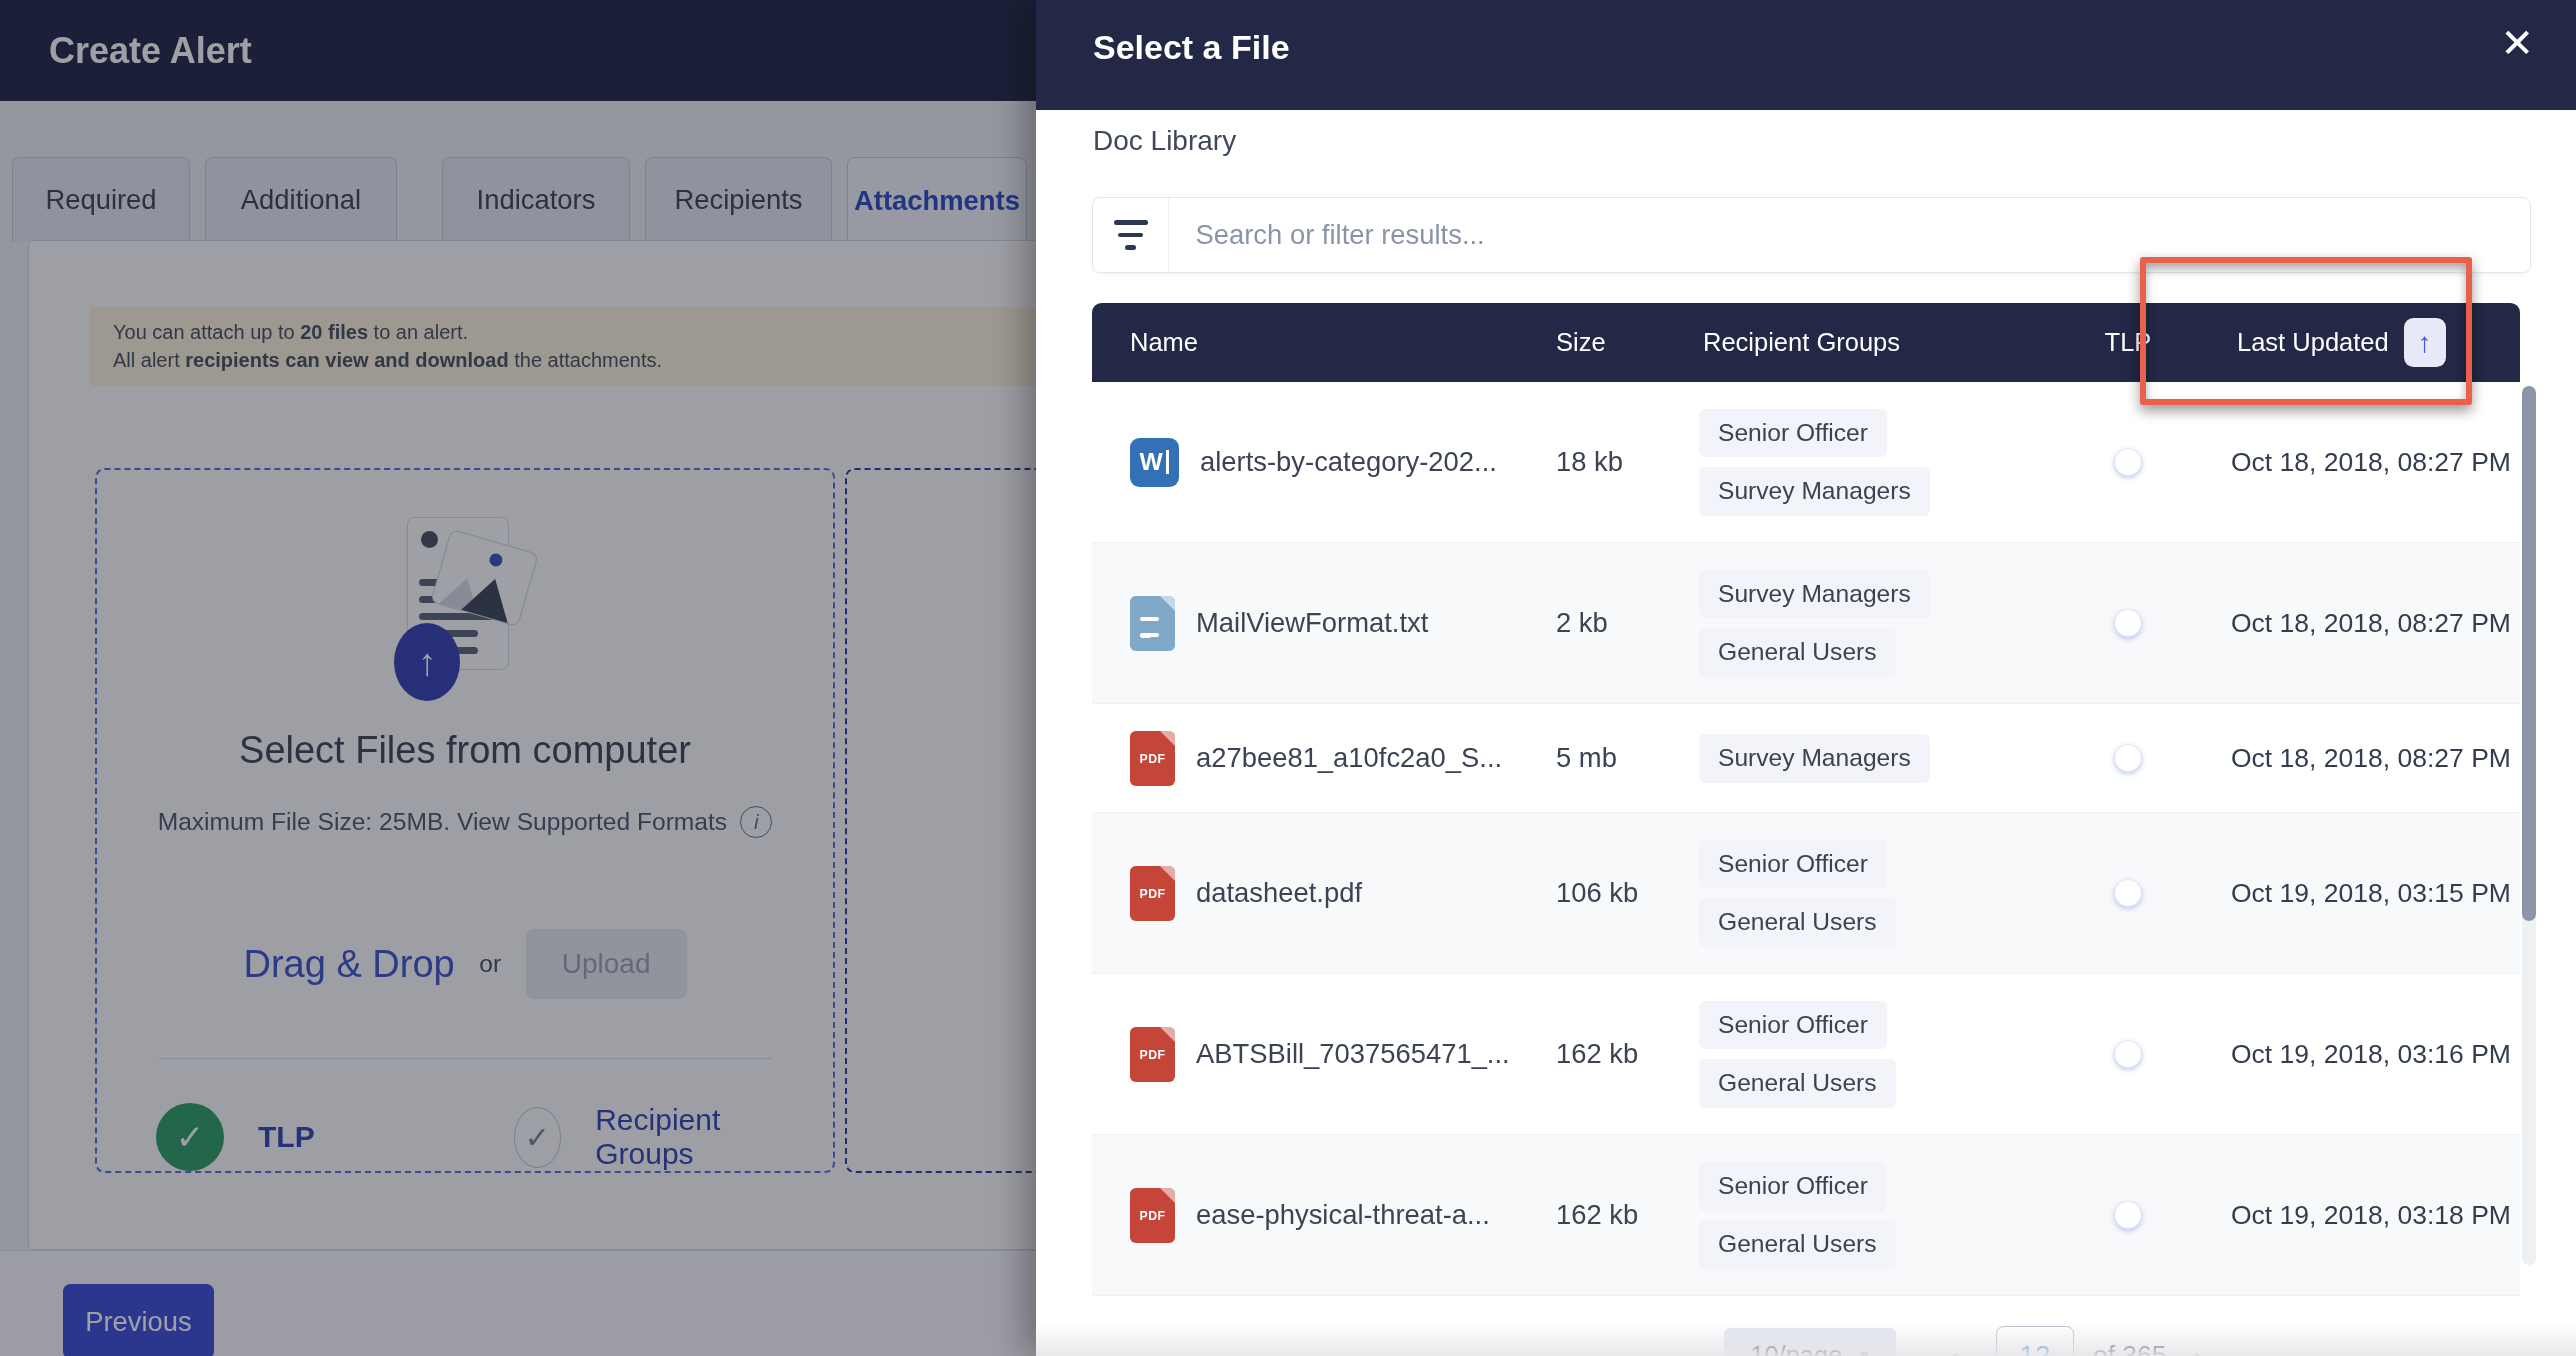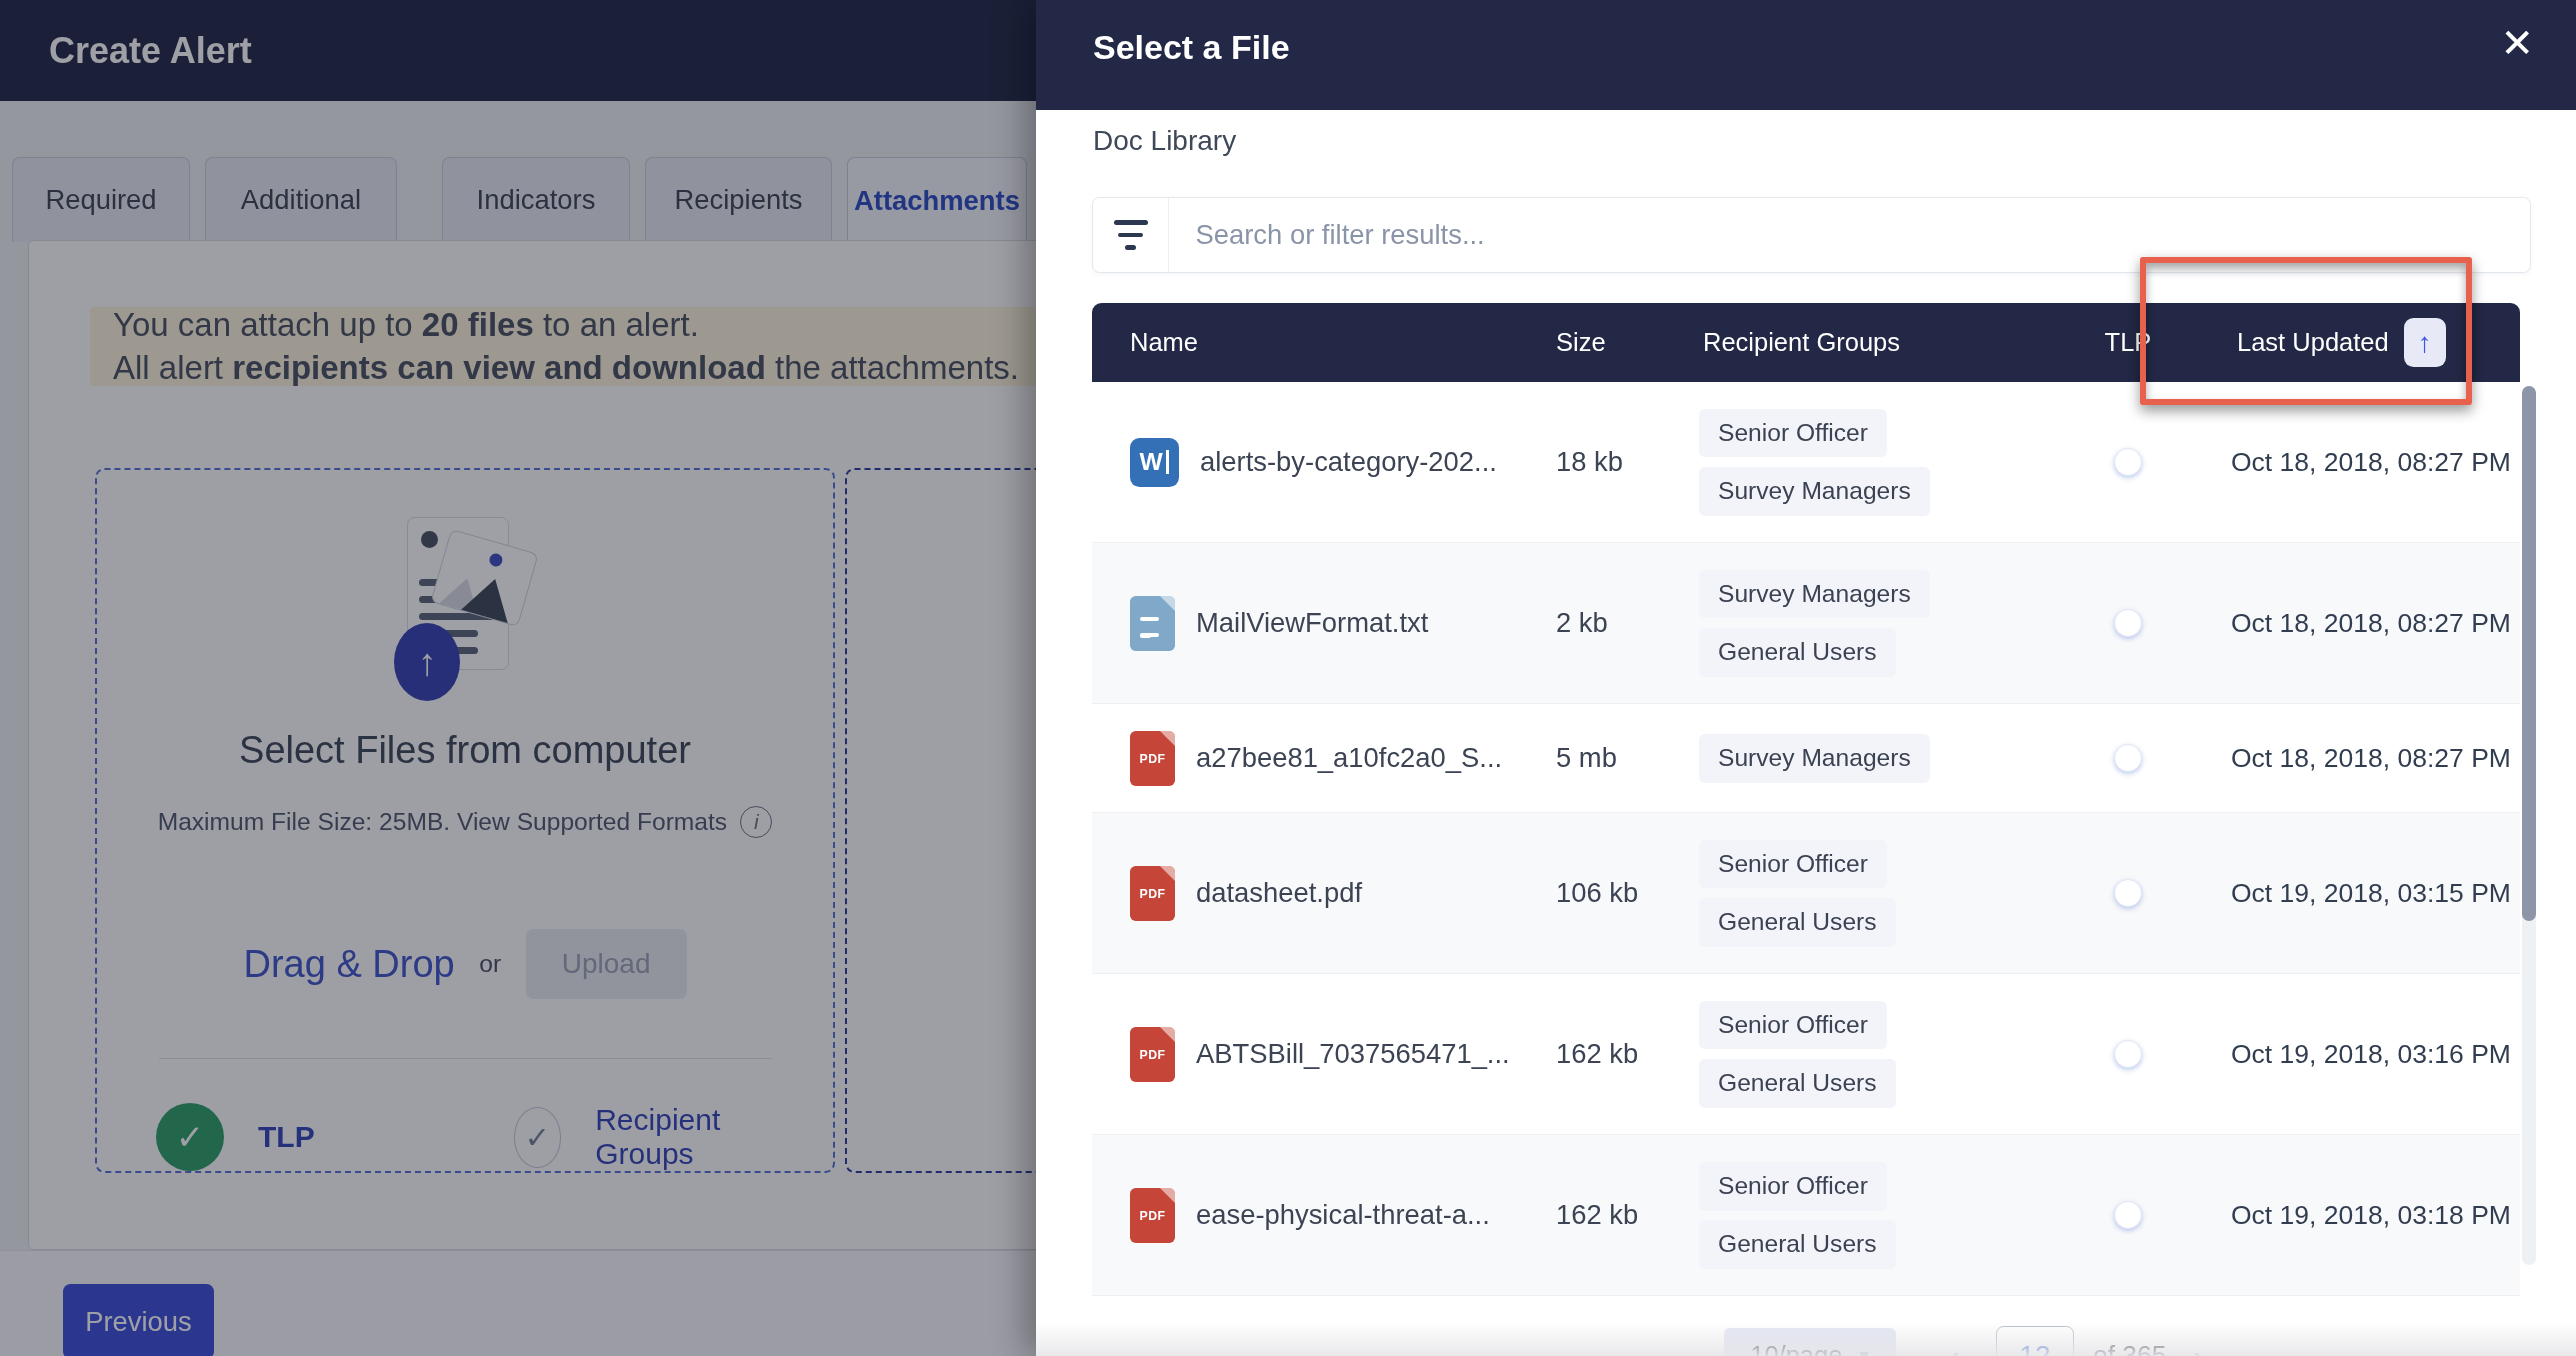--- a/index.html
+++ b/index.html
@@ -13,21 +13,21 @@
 
   .tabs { position:absolute; left:12px; top:157px; display:flex; gap:15px; }
   .tab { height:85px; display:flex; align-items:center; justify-content:center; background:#e7eaf0;
          border:0.9px solid #c7cdd9; border-bottom:none; border-radius:7.6px 7.6px 0 0; font-size:27.4px; color:#3e4758; cursor:pointer; }
   .tab.active { background:#f4f6fa; color:#2e4ec4; font-weight:bold; height:87px; }
 
   .content-card { position:absolute; left:28px; top:240px; width:2519px; height:1010px; background:#fdfdfe;
                   border:0.9px solid #d5d9e2; border-radius:5.7px; }
 
   .notice { position:absolute; left:90px; top:307px; width:1400px; height:79px; background:#fcf3da; border-radius:3.8px;
-            padding:7.6px 23px; font-size:33px; color:#4a5263; display:flex; flex-direction:column; justify-content:center; gap:5.7px; }
+            padding:7.6px 23px; font-size:20px; color:#4a5263; display:flex; flex-direction:column; justify-content:center; gap:5.7px; }
   .notice b { font-weight:bold; }
 
   .dropzone { position:absolute; border:2.8px dashed #5571d6; border-radius:9.5px; }
   .dropzone.zone1 { left:95px; top:468px; width:740px; height:705px; }
   .dropzone.zone2 { left:845px; top:468px; width:681px; height:705px; border-color:#2d3f9e; }
 
   .dz-inner { width:100%; height:100%; display:flex; flex-direction:column; align-items:center; }
 
   
   .illus { position:relative; width:142px; height:219px; margin-top:36px; }

